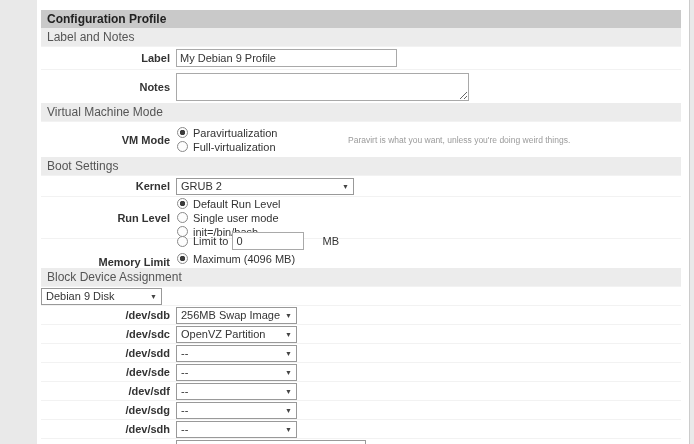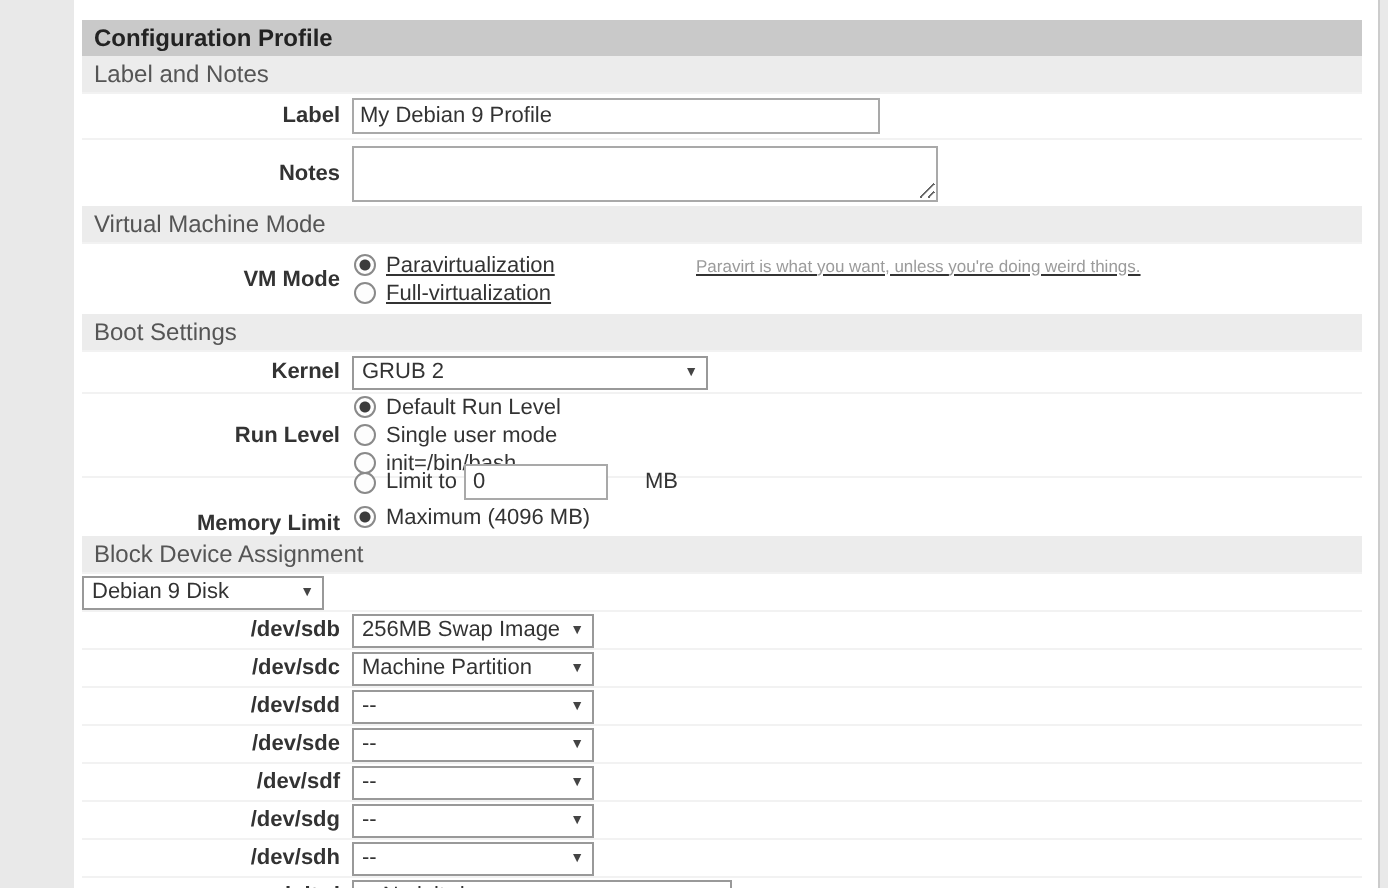--- a/index.html
+++ b/index.html
@@ -24,39 +24,39 @@
   .row-h-label  { height: 23px; }
   .row-h-notes  { height: 34px; }
   .row-h-vm     { height: 36px; }
   .row-h-kernel { height: 21px; }
   .row-h-run    { height: 42px; }
   .row-h-mem    { height: 30px; align-items: flex-end; }
   .row-h-dev    { height: 19px; }
 
   input[type="text"] { font-family: inherit; font-size: 11px; color: #333;
                        border: 1px solid #a9a9a9; height: 18px; padding: 1px 3px; background: #fff; }
-  .label-input { width: 264px; }
+  .label-input { width: 221px; }
   .mem-input { width: 72px; height: 16px; }
   textarea { font-family: inherit; font-size: 11px; color: #333; border: 1px solid #a9a9a9;
              width: 293px; height: 28px; resize: both; display: block; }
 
   .fake-select { display: inline-flex; justify-content: space-between; align-items: center;
                  border: 1px solid #999; background: #fff; height: 17px; padding: 0 4px;
                  font-size: 11px; color: #333; cursor: default; }
   .fs-kernel { width: 178px; }
   .fs-dev { width: 121px; }
   .fs-initrd { width: 190px; }
   .fs-arrow { font-size: 7px; color: #444; margin-left: 4px; flex: none; }
 
   .radio-line { display: flex; align-items: center; height: 14px; font-size: 11px; color: #333; }
   .radio { -webkit-appearance: none; appearance: none; width: 11px; height: 11px; margin: 0 5px 0 1px;
            border: 1px solid #8a8a8a; border-radius: 50%; background: #fdfdfd; flex: none; }
   .radio:checked { background: radial-gradient(circle, #3c3c3c 0 2.5px, #fdfdfd 3px); }
 
-  .vm-flex { display: flex; align-items: flex-start; text-decoration: underline; }
+  .vm-flex { display: flex; align-items: center; }
   .vm-radios { width: 172px; min-width: 172px; }
   .help { font-size: 8.5px; line-height: 11px; color: #9b9b9b; padding-top: 2px; white-space: nowrap; }
 
   .mem-line { display: flex; align-items: center; height: 20px; }
   .mem-line2 { height: 15px; }
   .mem-text { margin-right: 4px; }
   .mem-unit { margin-left: 18px; }
 </style>
 </head>
 <body>
@@ -170,21 +170,21 @@
             <span>256MB Swap Image</span>
             <span class="fs-arrow">▼</span>
           </div>
         </div>
       </div>
 
       <div class="form-row row-h-dev">
         <div class="row-label">/dev/sdc</div>
         <div class="row-control">
           <div class="fake-select fs-dev">
-            <span>Machine Partition</span>
+            <span>OpenVZ Partition</span>
             <span class="fs-arrow">▼</span>
           </div>
         </div>
       </div>
 
       <div class="form-row row-h-dev">
         <div class="row-label">/dev/sdd</div>
         <div class="row-control">
           <div class="fake-select fs-dev">
             <span>--</span>

